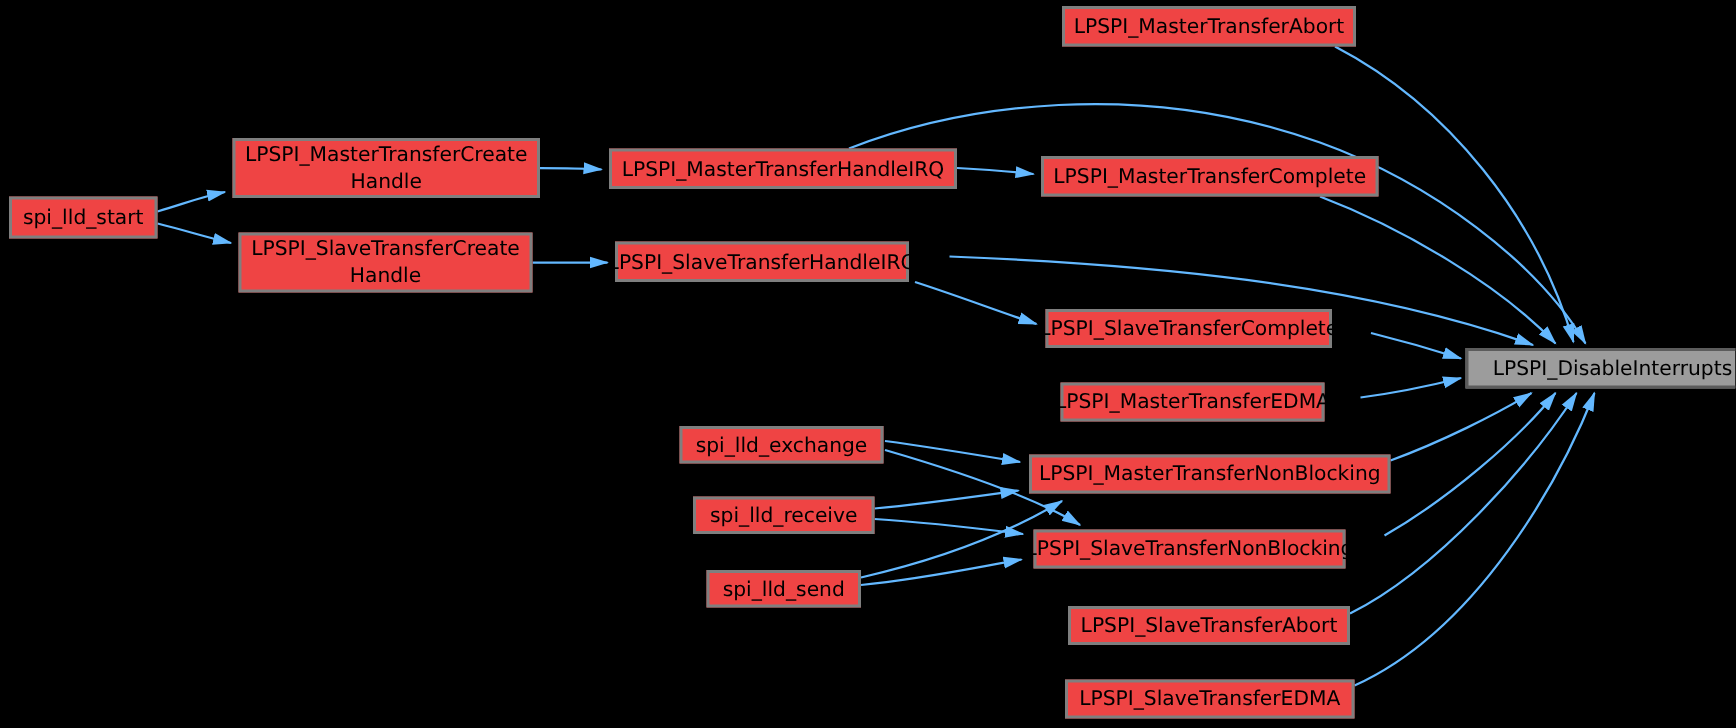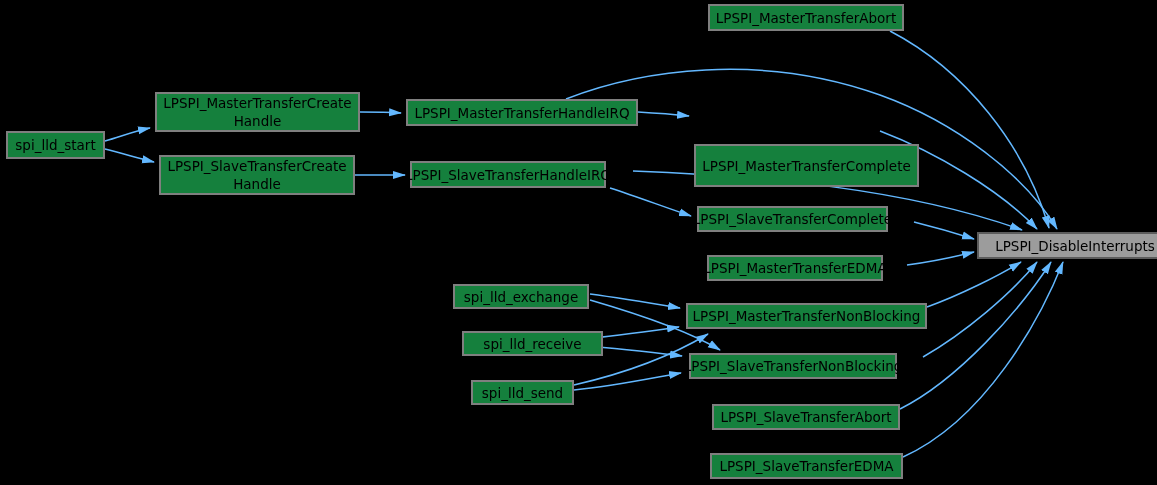--- a/index.html
+++ b/index.html
@@ -23,21 +23,21 @@
     height: 485px;
   }
   #edge-layer path {
     fill: none;
     stroke: #63B8FF;
     stroke-width: 1.5px;
   }
   .node {
     position: absolute;
     box-sizing: border-box;
-    background: #15803d;
+    background: #ef4444;
     border: 2px solid #7F7F7F;
     color: #000000;
     font-size: 13.5px;
     line-height: 18px;
     display: flex;
     align-items: center;
     justify-content: center;
     text-align: center;
     white-space: pre-line;
     cursor: pointer;
@@ -85,25 +85,25 @@
   </svg>
   <div id="node-layer">
       <div class="node" style="left: 6px; top: 131px; width: 99px; height: 28px;">spi_lld_start</div>
       <div class="node" style="left: 155px; top: 92px; width: 205px; height: 40px;">LPSPI_MasterTransferCreate
 Handle</div>
       <div class="node" style="left: 159px; top: 155px; width: 196px; height: 40px;">LPSPI_SlaveTransferCreate
 Handle</div>
       <div class="node" style="left: 406px; top: 99px; width: 232px; height: 27px;">LPSPI_MasterTransferHandleIRQ</div>
       <div class="node" style="left: 410px; top: 161px; width: 196px; height: 27px;">LPSPI_SlaveTransferHandleIRQ</div>
       <div class="node" style="left: 708px; top: 4px; width: 196px; height: 27px;">LPSPI_MasterTransferAbort</div>
-      <div class="node" style="left: 694px; top: 104px; width: 225px; height: 43px; margin-top: 40px;">LPSPI_MasterTransferComplete</div>
+      <div class="node" style="left: 694px; top: 104px; width: 225px; height: 27px;">LPSPI_MasterTransferComplete</div>
       <div class="node" style="left: 697px; top: 206px; width: 191px; height: 26px;">LPSPI_SlaveTransferComplete</div>
       <div class="node" style="left: 707px; top: 255px; width: 176px; height: 26px;">LPSPI_MasterTransferEDMA</div>
       <div class="node" style="left: 686px; top: 303px; width: 241px; height: 26px;">LPSPI_MasterTransferNonBlocking</div>
       <div class="node" style="left: 689px; top: 353px; width: 208px; height: 26px;">LPSPI_SlaveTransferNonBlocking</div>
       <div class="node" style="left: 712px; top: 404px; width: 188px; height: 26px;">LPSPI_SlaveTransferAbort</div>
       <div class="node" style="left: 710px; top: 453px; width: 193px; height: 26px;">LPSPI_SlaveTransferEDMA</div>
       <div class="node" style="left: 453px; top: 284px; width: 136px; height: 25px; text-align: right;">spi_lld_exchange</div>
-      <div class="node" style="left: 462px; top: 331px; width: 141px; height: 25px;">spi_lld_receive</div>
+      <div class="node" style="left: 462px; top: 331px; width: 121px; height: 25px;">spi_lld_receive</div>
       <div class="node" style="left: 471px; top: 380px; width: 103px; height: 25px;">spi_lld_send</div>
       <div class="node highlight" style="left: 977px; top: 232px; width: 196px; height: 27px;">LPSPI_DisableInterrupts</div>
     </div>
 </div>
 
 </body></html>

